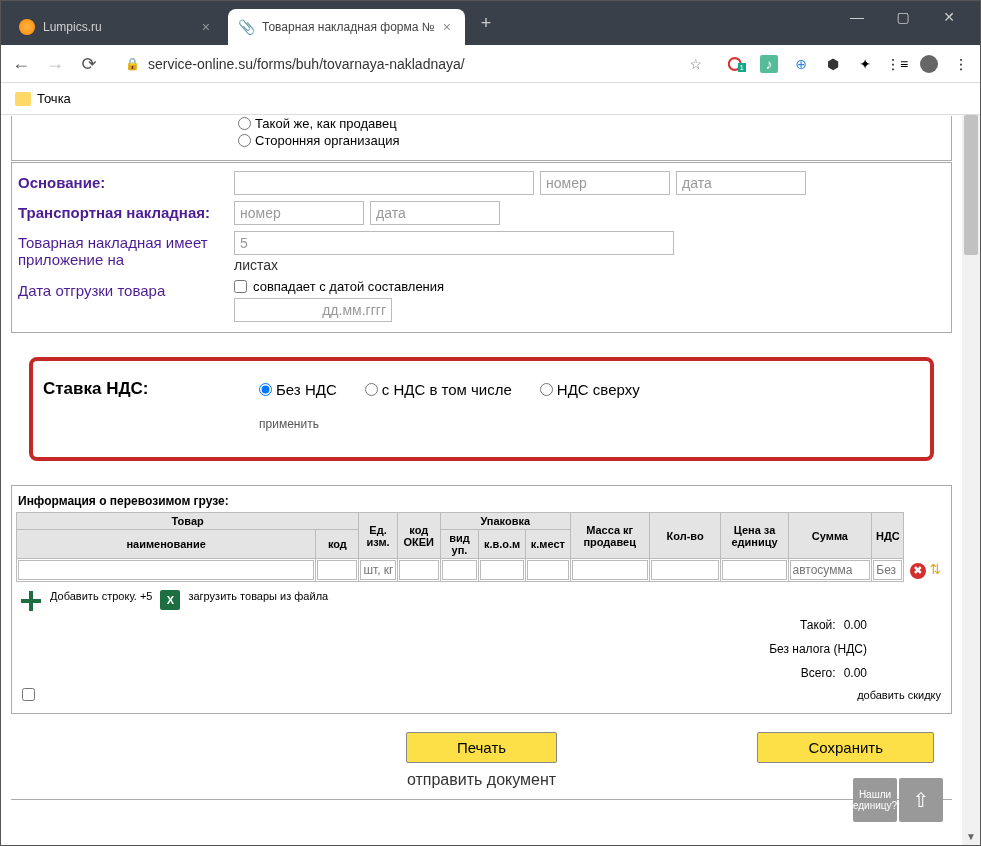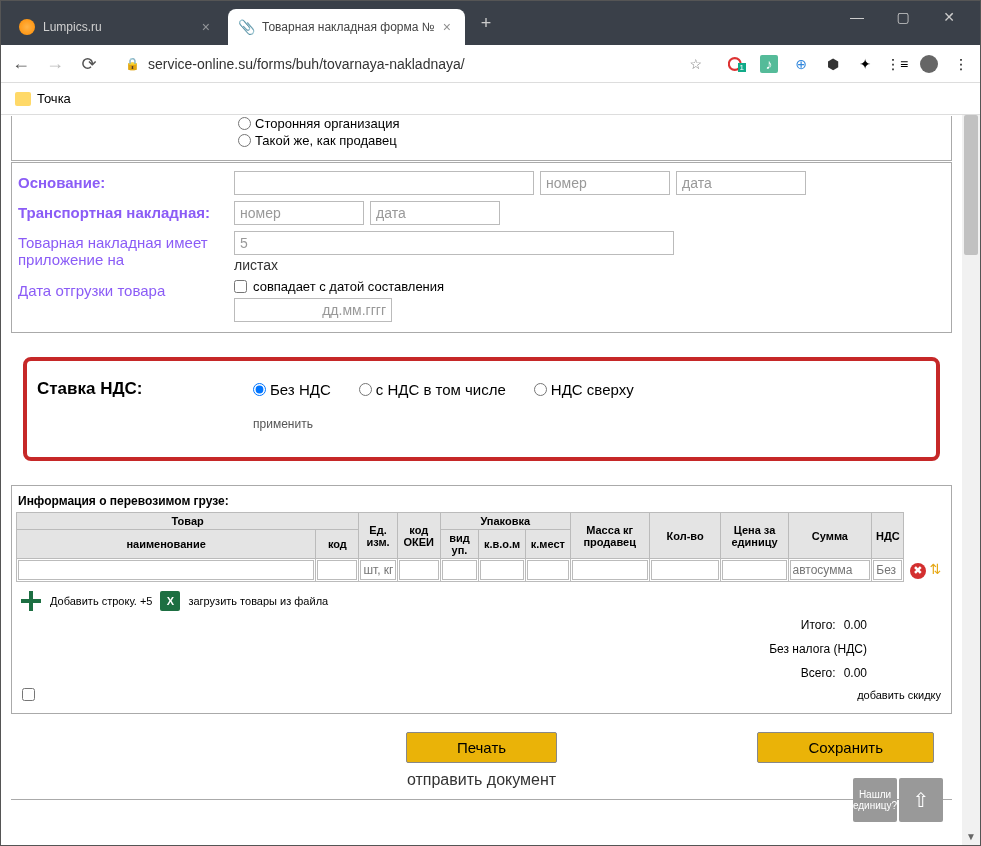--- a/index.html
+++ b/index.html
@@ -37,54 +37,54 @@
 .scrollbar { width: 18px; background: #f1f1f1; position: relative; }
 .scroll-thumb { position: absolute; top: 0; left: 2px; right: 2px; height: 140px; background: #c1c1c1; border-radius: 2px; }
 .scroll-arrow { position: absolute; left: 0; right: 0; height: 18px; display: flex; align-items: center; justify-content: center; font-size: 10px; color: #666; background: #f1f1f1; }
 .scroll-arrow.top { top: 0; }
 .scroll-arrow.bot { bottom: 0; }
 
 .field-block { border: 1px solid #aaa; padding: 2px 6px 10px 6px; margin: 1px 0; }
 .radio-row { margin-left: 220px; display: flex; align-items: center; gap: 4px; margin-bottom: 2px; }
 input[type=radio] { transform: scale(1.0); }
 .row { display: flex; align-items: flex-start; margin-top: 6px; gap: 6px; }
-.row-label { width: 210px; font-size: 15px; color: #8b5cf6; padding-top: 3px; }
+.row-label { width: 210px; font-size: 15px; color: #4c1d95; padding-top: 3px; }
 .ti { border: 1px solid #bbb; padding: 3px 5px; font-size: 14px; background: #fff; color: #c2410c; }
 .ti::placeholder { color: #999; }
 .small-note { font-size: 14px; color: #333; margin-top: 2px; }
 .checkbox-row { display: flex; align-items: center; gap: 6px; }
 
-.nds-block { border: 4px solid #c62828; border-radius: 8px; padding: 18px 10px 26px 10px; margin: 24px 12px; }
+.nds-block { border: 4px solid #c62828; border-radius: 8px; padding: 18px 10px 26px 10px; margin: 24px 18px; }
 .nds-row { display: flex; align-items: center; }
 .nds-label { width: 216px; font-size: 17px; font-weight: bold; }
 .nds-opts { display: flex; gap: 28px; font-size: 15px; }
 .nds-opt { display: flex; align-items: center; gap: 4px; }
 .apply { margin-left: 216px; margin-top: 18px; font-size: 12px; color: #555; }
 
 .cargo { border: 1px solid #aaa; padding: 4px; }
 .cargo-title { font-size: 12px; font-weight: bold; padding: 4px 2px; }
 .cargo-table { width: 100%; border-collapse: collapse; }
 .cargo-table th { border: 1px solid #bbb; background: #e4e4e4; font-size: 11px; font-weight: bold; padding: 2px 1px; text-align: center; }
 .cargo-table td { border: 1px solid #bbb; padding: 1px; }
 .cargo-table input { width: 100%; border: 1px solid #bbb; padding: 2px 2px; font-size: 12px; }
 .th-sm { font-size: 9px; }
 
 .row-actions { display: flex; align-items: center; justify-content: space-between; margin-top: 8px; padding: 0 4px; }
-.left-acts { display: flex; align-items: center; gap: 8px; font-size: 11px; }
+.left-acts { display: flex; gap: 8px; font-size: 11px; }
 .plus-ico { width: 22px; height: 22px; display: flex; align-items: center; justify-content: center; }
 .plus-ico svg { width: 22px; height: 22px; }
 .excel-ico { width: 20px; height: 20px; background: #1d6f42; color: #fff; display: flex; align-items: center; justify-content: center; font-size: 11px; font-weight: bold; border-radius: 2px; }
 
 .totals { display: flex; flex-direction: column; align-items: flex-end; gap: 10px; font-size: 12px; padding-right: 80px; margin-top: 6px; }
 .totals-row { display: flex; gap: 8px; }
 
 .discount { display: flex; align-items: center; gap: 6px; font-size: 11px; margin: 8px 6px; justify-content: space-between; }
 
 .footer-btns { display: flex; justify-content: center; align-items: center; gap: 20px; margin: 18px 0 8px 0; position: relative; }
-.big-btn { padding: 6px 50px; font-size: 15px; background: #eab308; border: 1px solid #888; border-radius: 2px; }
+.big-btn { padding: 6px 50px; font-size: 15px; background: #fde047; border: 1px solid #888; border-radius: 2px; }
 .save-btn { position: absolute; right: 18px; }
 .send-link { text-align: center; font-size: 16px; color: #333; margin-bottom: 10px; }
 
 .help-box { position: absolute; right: 38px; bottom: 24px; display: flex; gap: 2px; }
 .help-btn { width: 44px; height: 44px; background: #999; color: #fff; display: flex; align-items: center; justify-content: center; font-size: 10px; text-align: center; border-radius: 2px; }
 
 .del-ico { width: 16px; height: 16px; display: inline-flex; align-items: center; justify-content: center; border-radius: 50%; background: #d32f2f; color: #fff; font-size: 11px; }
 .swap-ico { color: #e6a815; font-size: 14px; }
 </style>
 </head>
@@ -141,25 +141,25 @@
     <span class="bm-folder"></span>
     <span>Точка</span>
   </div>
 
   <div class="content-wrap">
     <div class="content">
 
       <div class="field-block" style="border-top:none;padding-top:0;">
         <div class="radio-row">
           <input type="radio" style="">
-          <span>Сторонняя организация</span>
+          <span>Такой же, как продавец</span>
         </div>
         <div class="radio-row">
           <input type="radio" style="">
-          <span>Такой же, как продавец</span>
+          <span>Сторонняя организация</span>
         </div>
       </div>
 
       <div class="field-block">
         <div class="row">
           <div class="row-label"><b>Основание:</b></div>
           <input class="ti" style="width: 300px;">
           <input class="ti" style="width: 130px;" placeholder="номер">
           <input class="ti" style="width: 130px;" placeholder="дата">
         </div>
@@ -263,21 +263,21 @@
                 </svg>
             </span>
             <span>Добавить строку. +5</span>
             <span class="excel-ico">X</span>
             <span>загрузить товары из файла</span>
           </div>
         </div>
 
         <div class="totals">
           <div class="totals-row">
-              <span>Итого:</span> 
+              <span>Такой:</span> 
               <span>0.00</span>
             </div>
           <div class="totals-row">
               <span>Без налога (НДС)</span>
             </div>
           <div class="totals-row">
               <span>Всего:</span> 
               <span>0.00</span>
             </div>
         </div>

